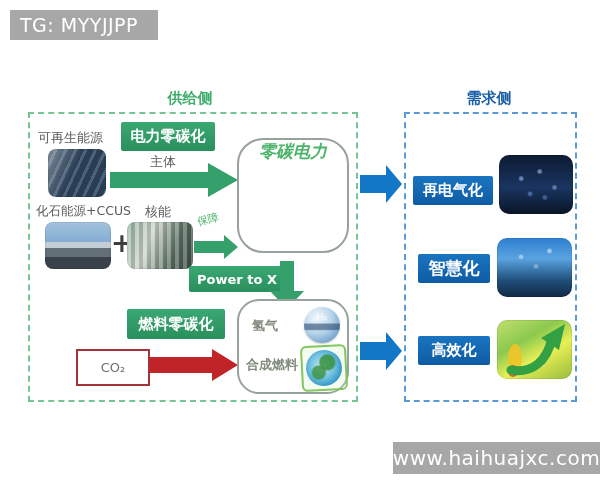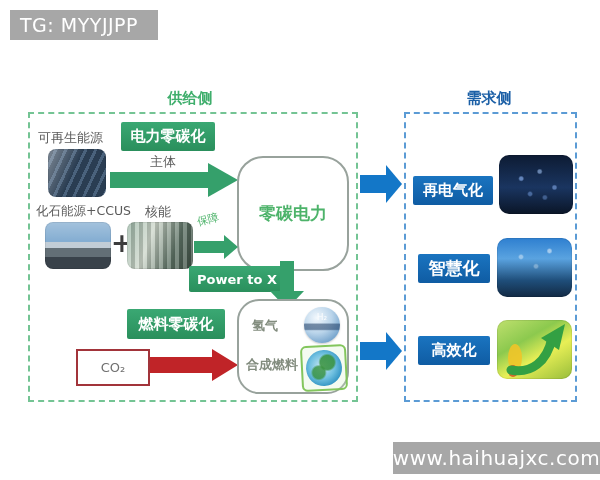--- a/index.html
+++ b/index.html
@@ -90,21 +90,21 @@
   <div class="abs chip chip-green" style="left:121px;top:122px;width:94px;height:29px;font-size:15px;">
     <span>电力零碳化</span>
   </div>
   <div class="abs small-label" style="left:150px;top:153px;">主体</div>
 
   <svg class="abs" style="left:110px;top:163px;" width="128" height="34">
     <rect x="0" y="9" width="100" height="16" fill="#35a06b"></rect>
     <polygon points="98,0 128,17 98,34" fill="#35a06b"></polygon>
   </svg>
 
-  <div class="abs roundbox" style="left:237px;top:156px;width:108px;height:111px;display:flex;align-items:center;justify-content:center;">
+  <div class="abs roundbox" style="left:237px;top:138px;width:108px;height:111px;display:flex;justify-content:center;font-style:italic;">
     <span class="zc-label">零碳电力</span>
   </div>
 
   <div class="abs small-label" style="left:36px;top:203px;font-size:12.5px;">化石能源+CCUS</div>
   <div class="abs photo img-fossil" style="left:45px;top:222px;width:66px;height:47px;"></div>
   <div class="abs" style="left:111px;top:228px;font-size:26px;font-weight:bold;color:#3c3c3c;">+</div>
   <div class="abs small-label" style="left:145px;top:203px;">核能</div>
   <div class="abs photo img-nuclear" style="left:127px;top:222px;width:66px;height:47px;"></div>
 
   <div class="abs" style="left:197px;top:212px;font-size:11px;color:#4db36a;transform:rotate(-14deg);">保障</div>

